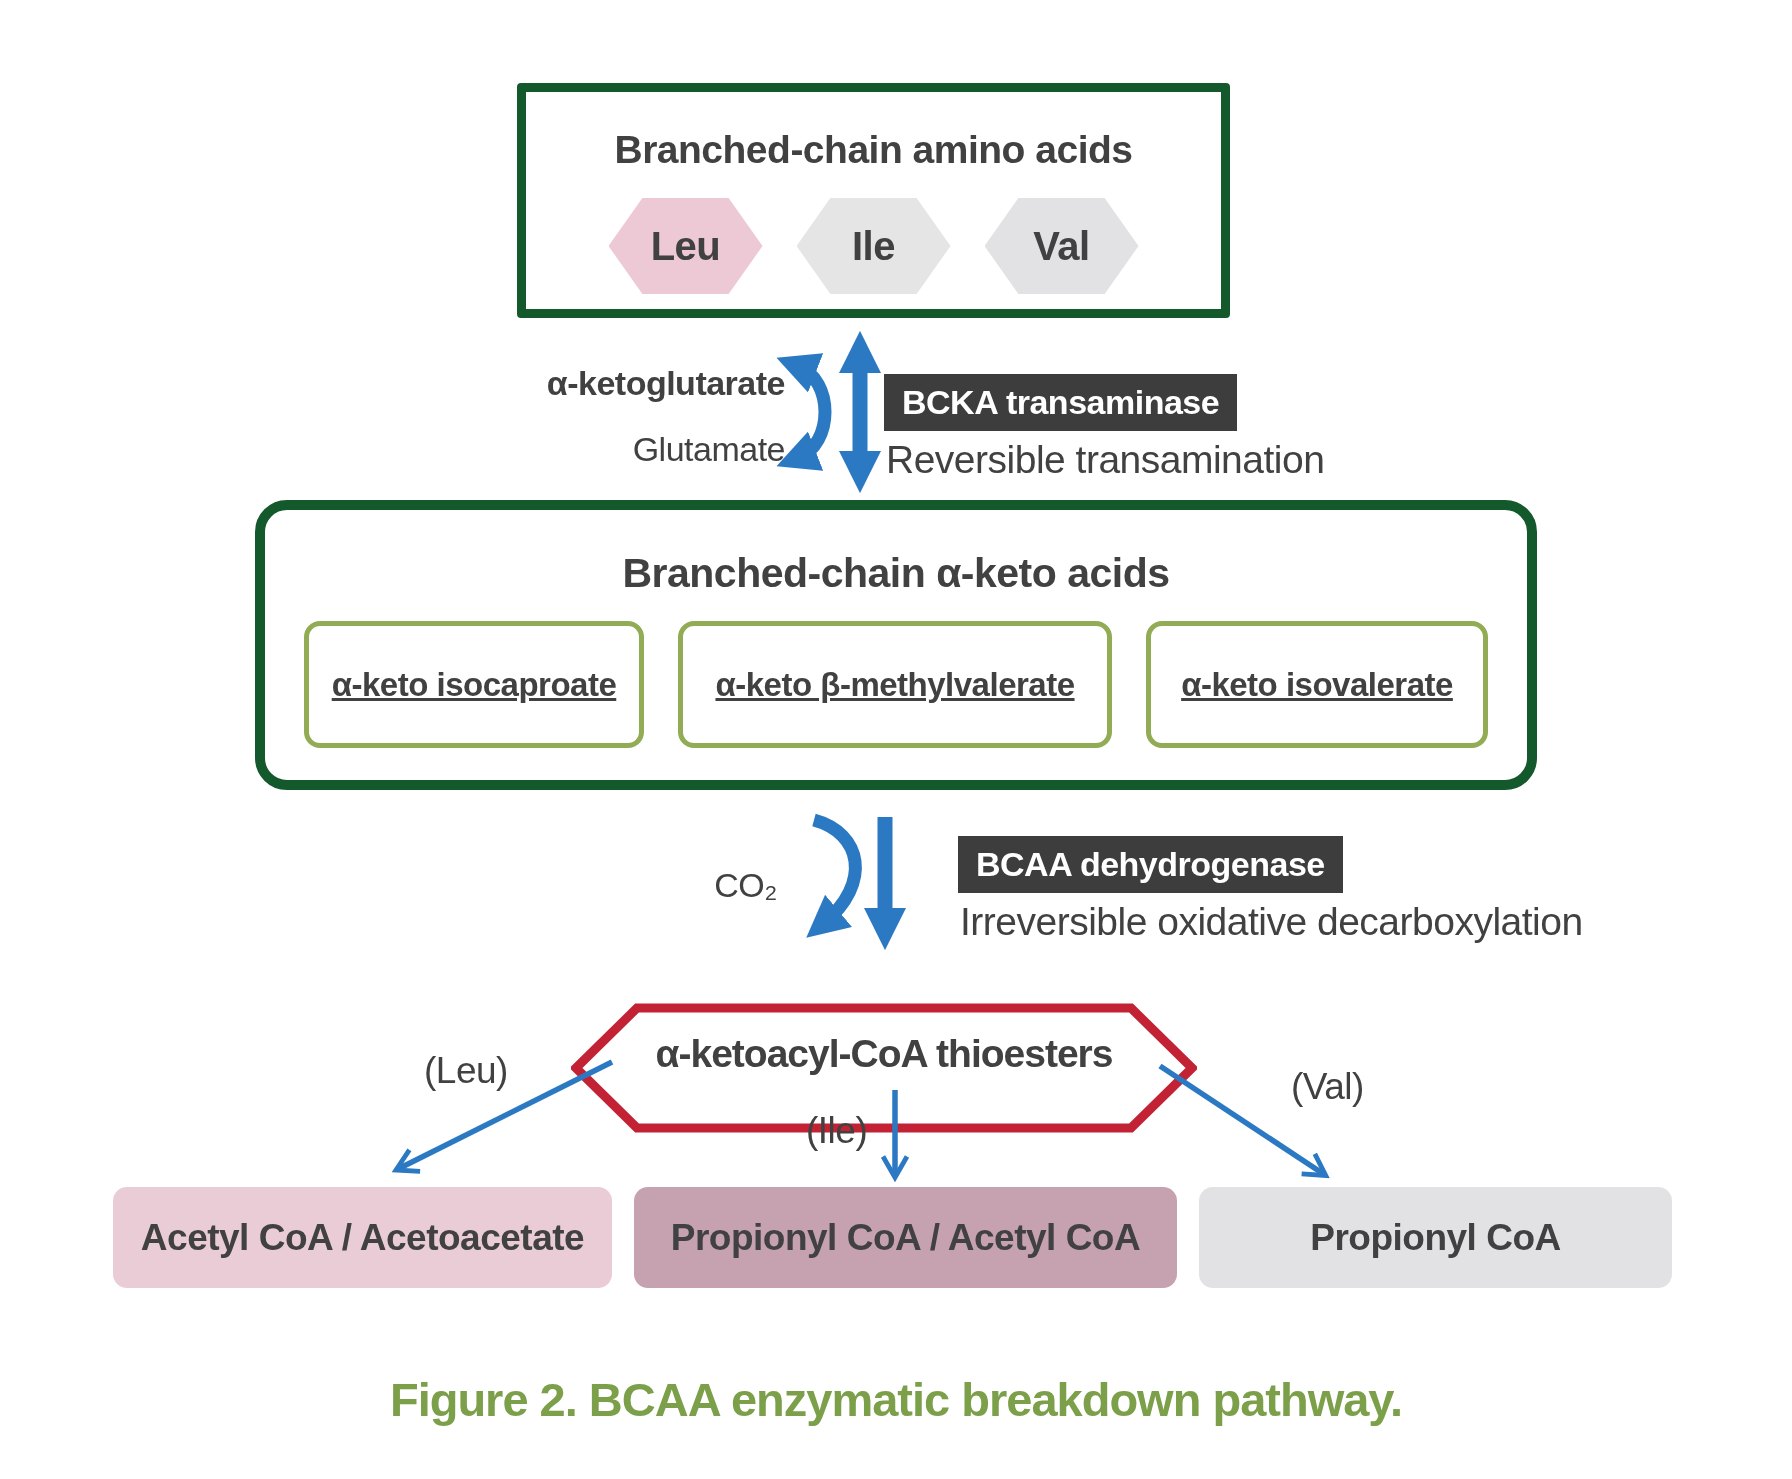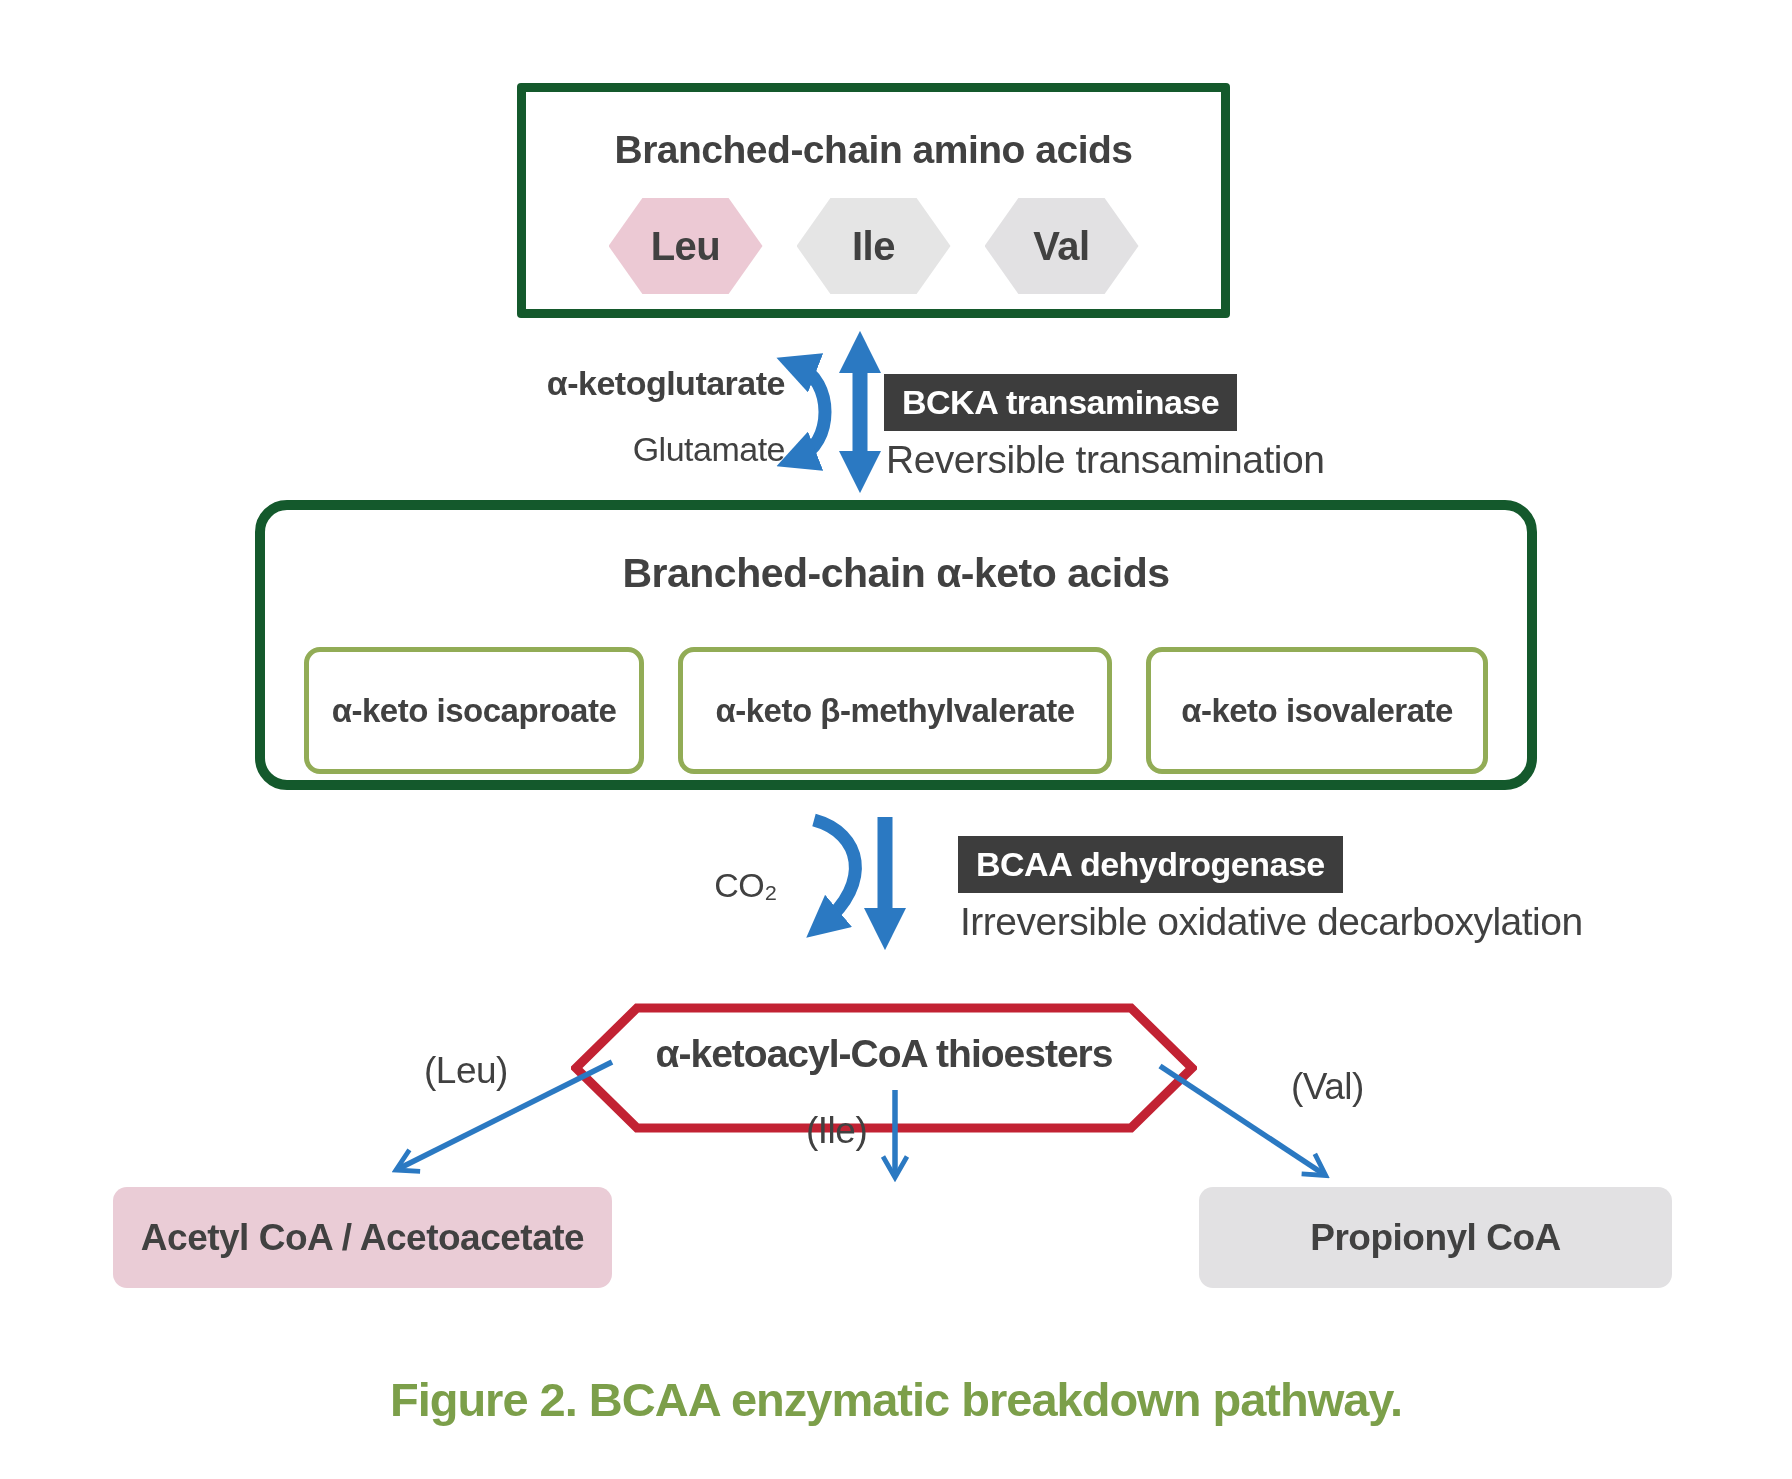--- a/index.html
+++ b/index.html
@@ -30,21 +30,21 @@
     font-weight:bold; font-size:40px; color:var(--text);
   }
   
   .badge{
     position:absolute; background:var(--badge_bg); color:#fff; font-weight:bold;
     font-size:34px; padding:9px 18px; white-space:nowrap;
   }
   .badge-sub{position:absolute; font-size:39px; color:var(--text); white-space:nowrap;}
   .side-label{position:absolute; font-size:34px; color:var(--text); text-align:right; white-space:nowrap;}
   
-  .keto-row{display:flex; gap:34px; justify-content:center; margin-top:50px;}
+  .keto-row{display:flex; gap:34px; justify-content:center; margin-top:24px;text-decoration:underline;}
   .keto-item{
     border:5px solid var(--olive); border-radius:16px; box-sizing:border-box;
     height:127px; display:flex; align-items:center; justify-content:center;
     font-weight:bold; font-size:33px; color:var(--text); white-space:nowrap;
   }
   
   #thioester-wrap{position:absolute; left:571px; top:1003px; width:626px; height:102px;}
   #thioester-wrap svg{position:absolute; left:0; top:0;}
   #thioester-label{
     position:absolute; left:0; top:0; width:100%; height:100%;
@@ -145,19 +145,22 @@
     <path class="shaft" d="M1160 26 L1322 133" stroke-width="5.5" marker-end="url(#ah-thin)"></path>
   </svg>
 
   <div class="branch-label" style="left:388px; top:1050px;">(Leu)</div>
   <div class="branch-label" style="left:770px; top:1110px;">(Ile)</div>
   <div class="branch-label" style="left:1255px; top:1066px;">(Val)</div>
 
   <div class="product-box" style="left: 113px; width: 499px; background: rgb(234, 204, 214);">
     <span>Acetyl CoA / Acetoacetate</span>
   </div>
+  <div class="product-box" style="left: 634px; width: 543px; background: rgb(198, 161, 176);">
+    <span>Propionyl CoA  / Acetyl CoA</span>
+  </div>
   <div class="product-box" style="left: 1199px; width: 473px; background: rgb(226, 225, 227);">
     <span>Propionyl CoA</span>
   </div>
 
   <div id="caption">Figure 2. BCAA enzymatic breakdown pathway.</div>
 
 </div>
 
 </body></html>

